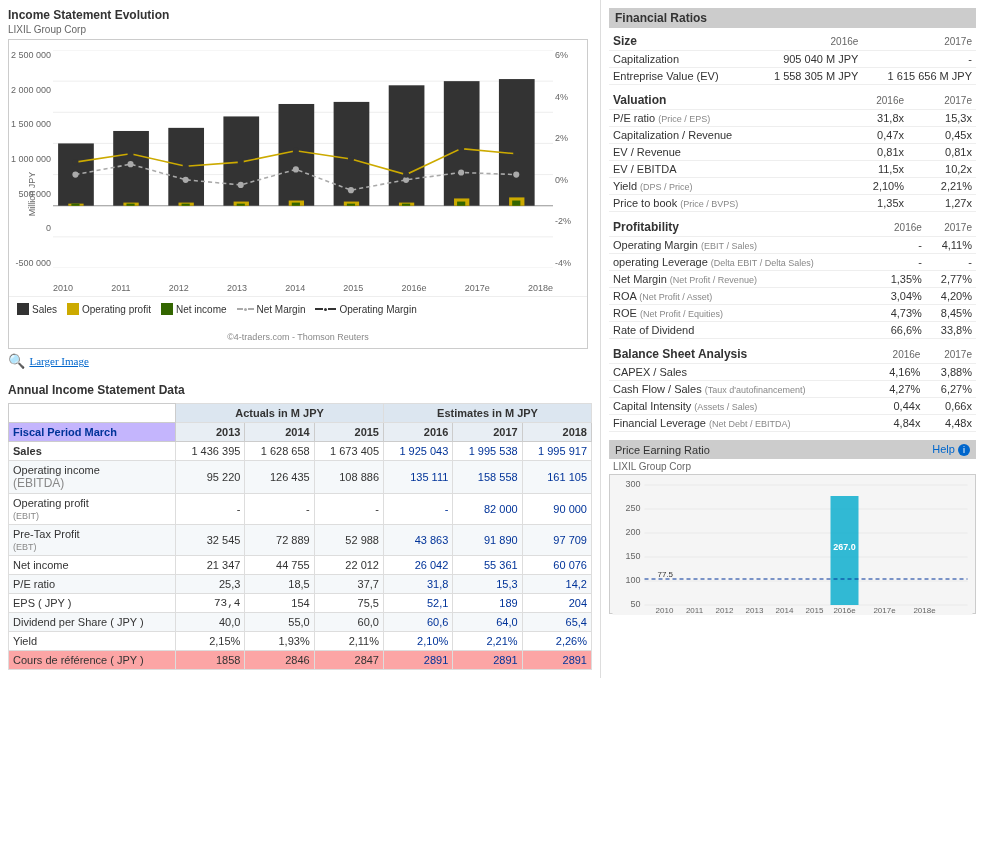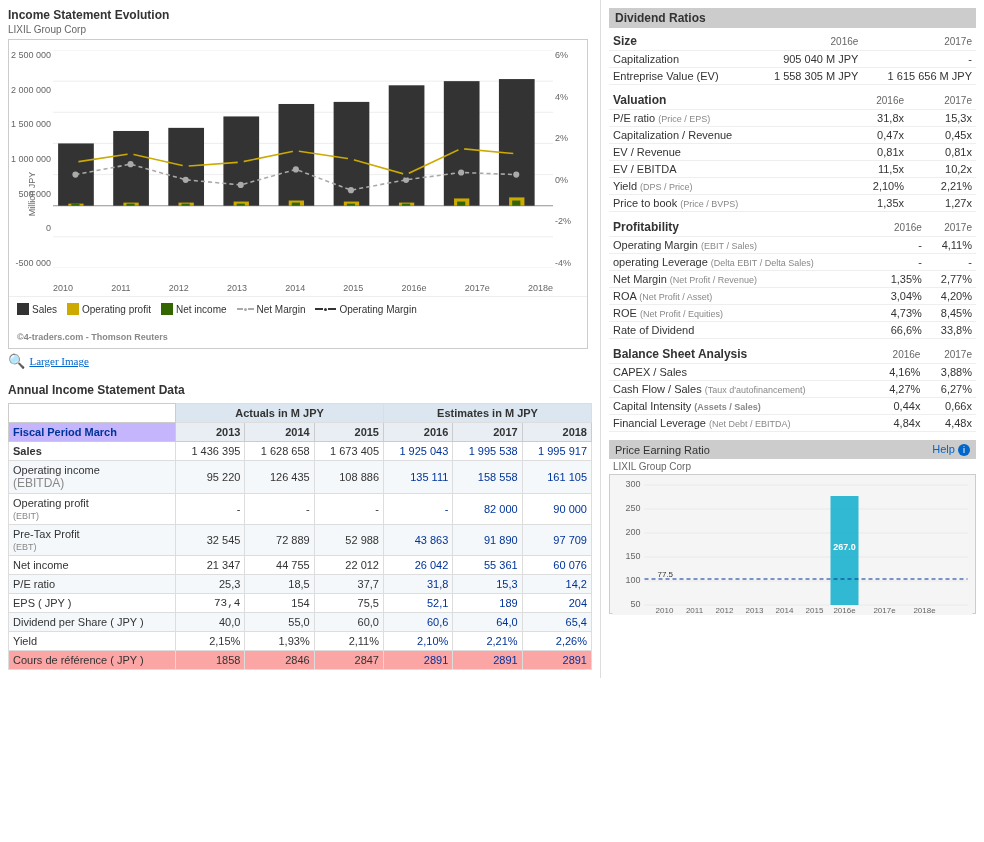--- a/index.html
+++ b/index.html
@@ -202,21 +202,21 @@
             <span>Net Margin</span>
           </div>
           <div class="legend-item">
             <span style="display:inline-flex;align-items:center;gap:1px;">
               <span style="width:8px;height:2px;background:#333;display:inline-block;"></span>
               <span style="width:3px;height:3px;border-radius:50%;background:#333;display:inline-block;"></span>
               <span style="width:8px;height:2px;background:#333;display:inline-block;"></span>
             </span>
             <span>Operating Margin</span>
           </div>
-          <div style="width:100%;text-align:left;font-size:9px;color:#888;margin-top:2px;font-weight:bold;">©4-traders.com - Thomson Reuters</div>
+          <div style="width:100%;text-align:center;font-size:9px;color:#888;margin-top:2px;">©4-traders.com - Thomson Reuters</div>
         </div>
       </div>
 
       <div class="zoom-row">
         <span class="zoom-icon">🔍</span>
         <span style="color:#0066cc;cursor:pointer;text-decoration:underline;font-family:Liberation Serif, serif;">Larger Image</span>
       </div>
     </div>
 
     <div class="annual-section">
@@ -330,21 +330,21 @@
               <td class="num-cell" style="border: 1px solid rgb(221, 221, 221); color: rgb(0, 51, 153);">2891</td>
               <td class="num-cell" style="border: 1px solid rgb(221, 221, 221); color: rgb(0, 51, 153);">2891</td>
             </tr>
           </tbody>
       </table>
     </div>
   </div>
 
   <div class="right-panel">
 
-    <div class="ratio-section-title">Dividend Ratios</div>
+    <div class="ratio-section-title">Financial Ratios</div>
 
     <table class="ratio-table">
       <tbody>
           <tr>
         <td style="font-weight:bold;font-size:12px;">Size</td>
         <td class="ratio-col-header">2016e</td>
         <td class="ratio-col-header">2017e</td>
       </tr>
       <tr>
         <td>Capitalization</td>
@@ -456,21 +456,21 @@
         <td>CAPEX / Sales</td>
         <td class="num-cell">4,16%</td>
         <td class="num-cell">3,88%</td>
       </tr>
       <tr>
         <td>Cash Flow / Sales <span style="font-size:9px;color:#888;">(Taux d'autofinancement)</span></td>
         <td class="num-cell">4,27%</td>
         <td class="num-cell">6,27%</td>
       </tr>
       <tr>
-        <td>Capital Intensity <span style="font-size:9px;color:#888;font-weight:bold;">(Assets / Sales)</span></td>
+        <td>Capital Intensity <span style="font-size:9px;color:#888;">(Assets / Sales)</span></td>
         <td class="num-cell">0,44x</td>
         <td class="num-cell">0,66x</td>
       </tr>
       <tr>
         <td>Financial Leverage <span style="font-size:9px;color:#888;">(Net Debt / EBITDA)</span></td>
         <td class="num-cell">4,84x</td>
         <td class="num-cell">4,48x</td>
       </tr>
     </tbody>
       </table>

